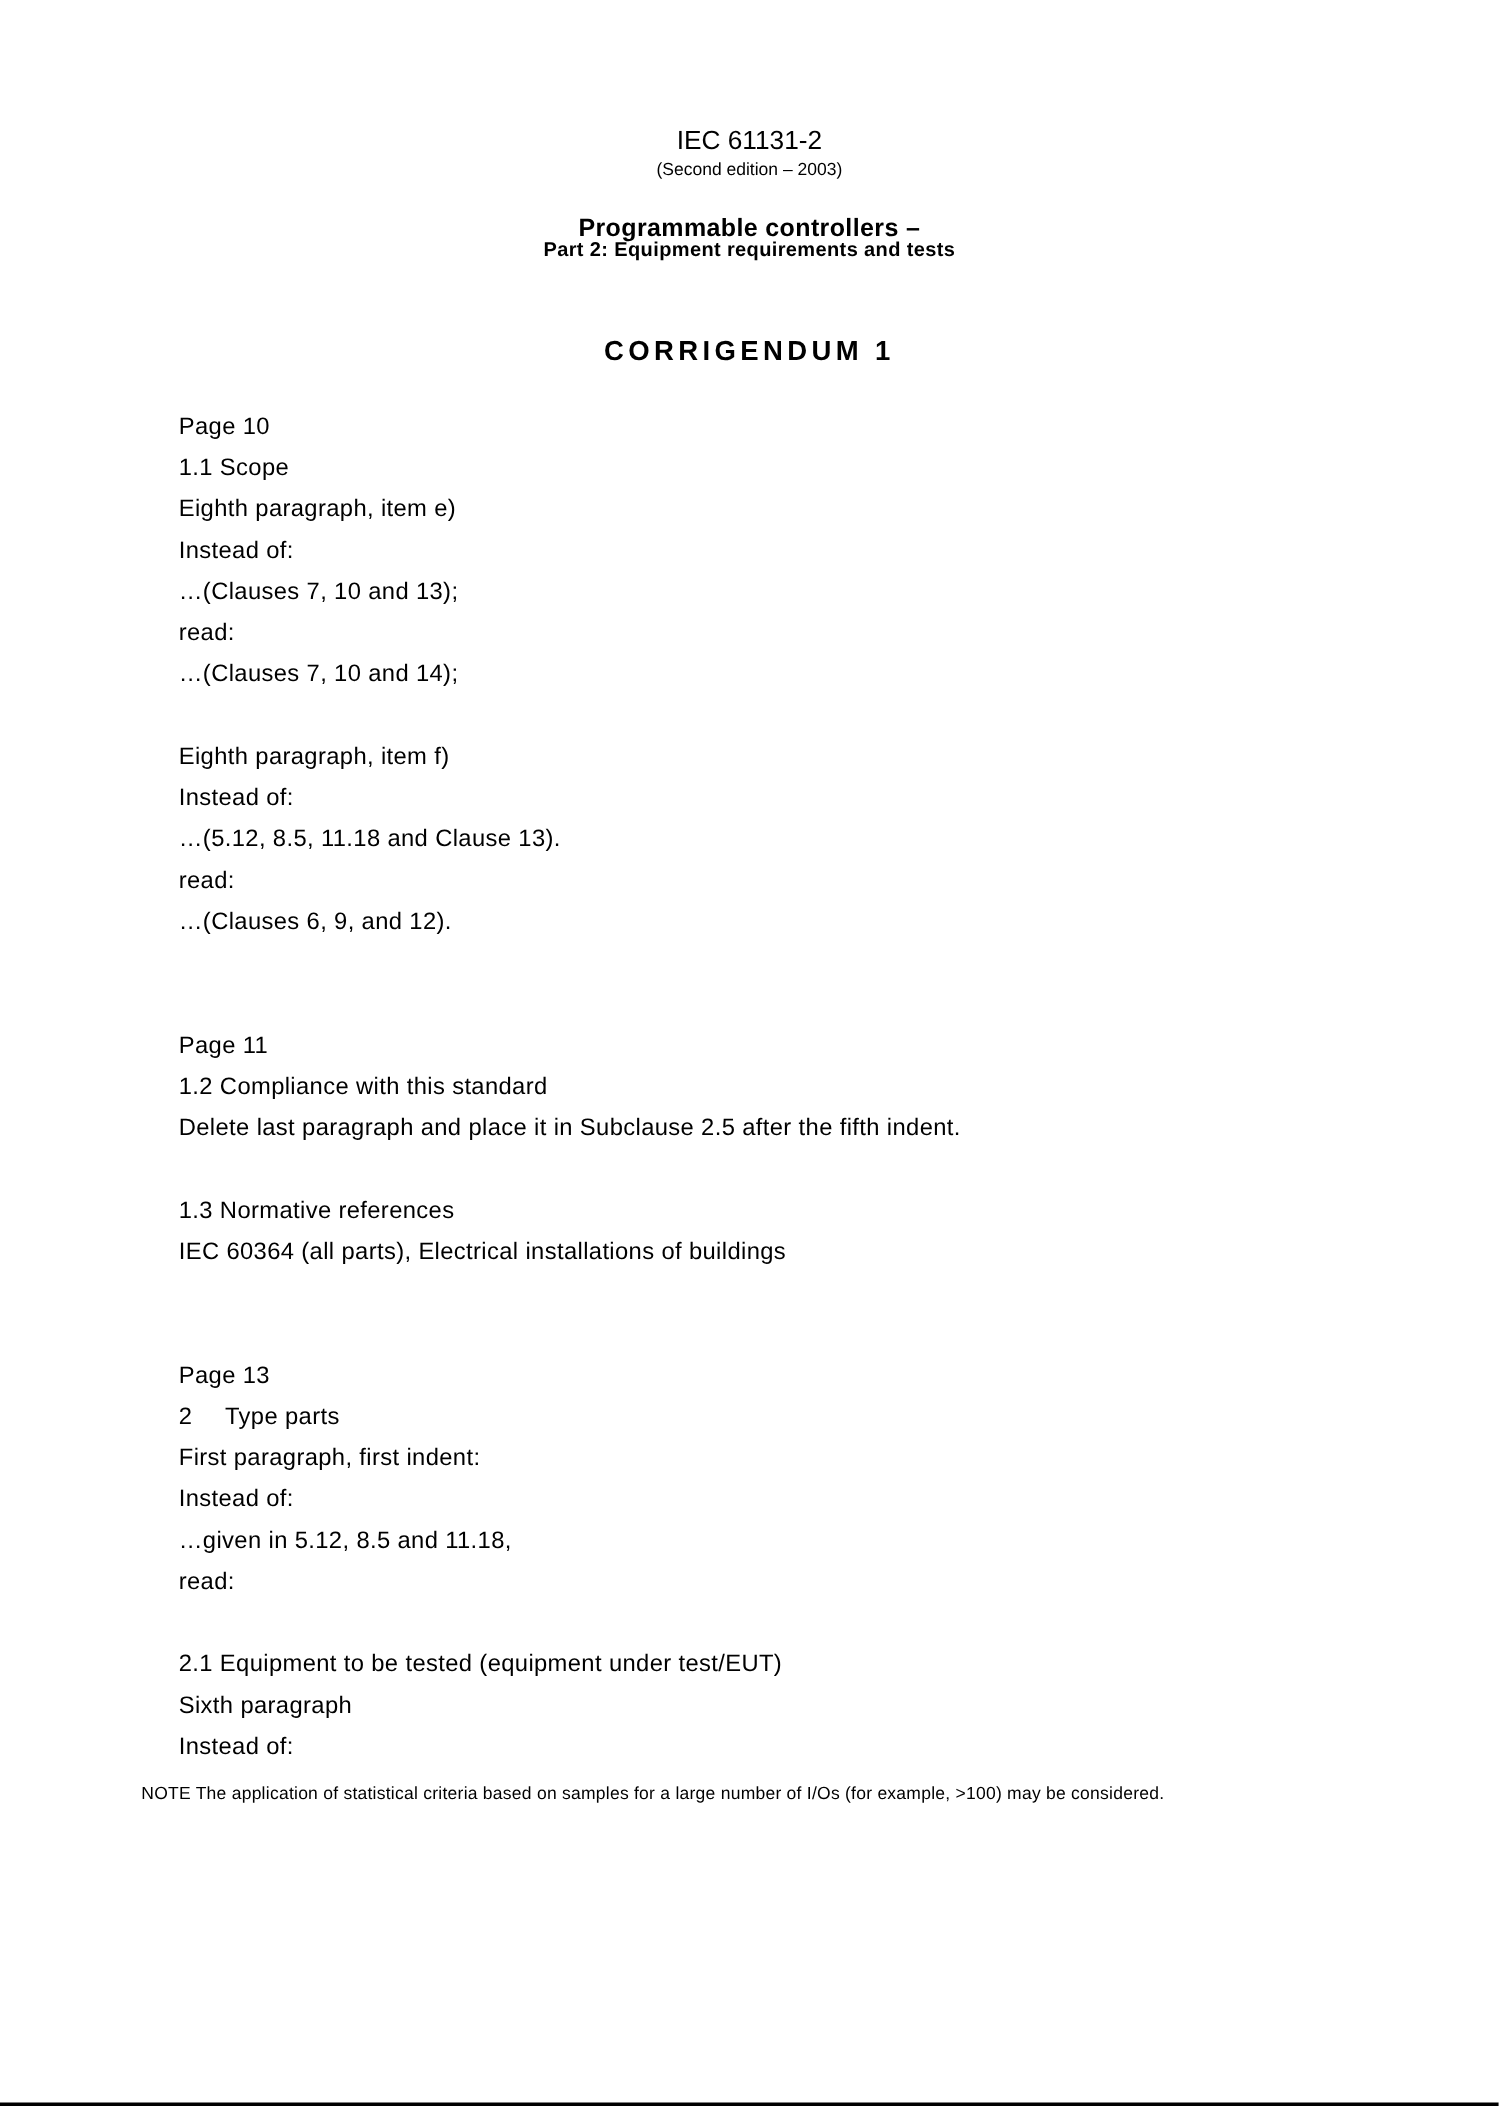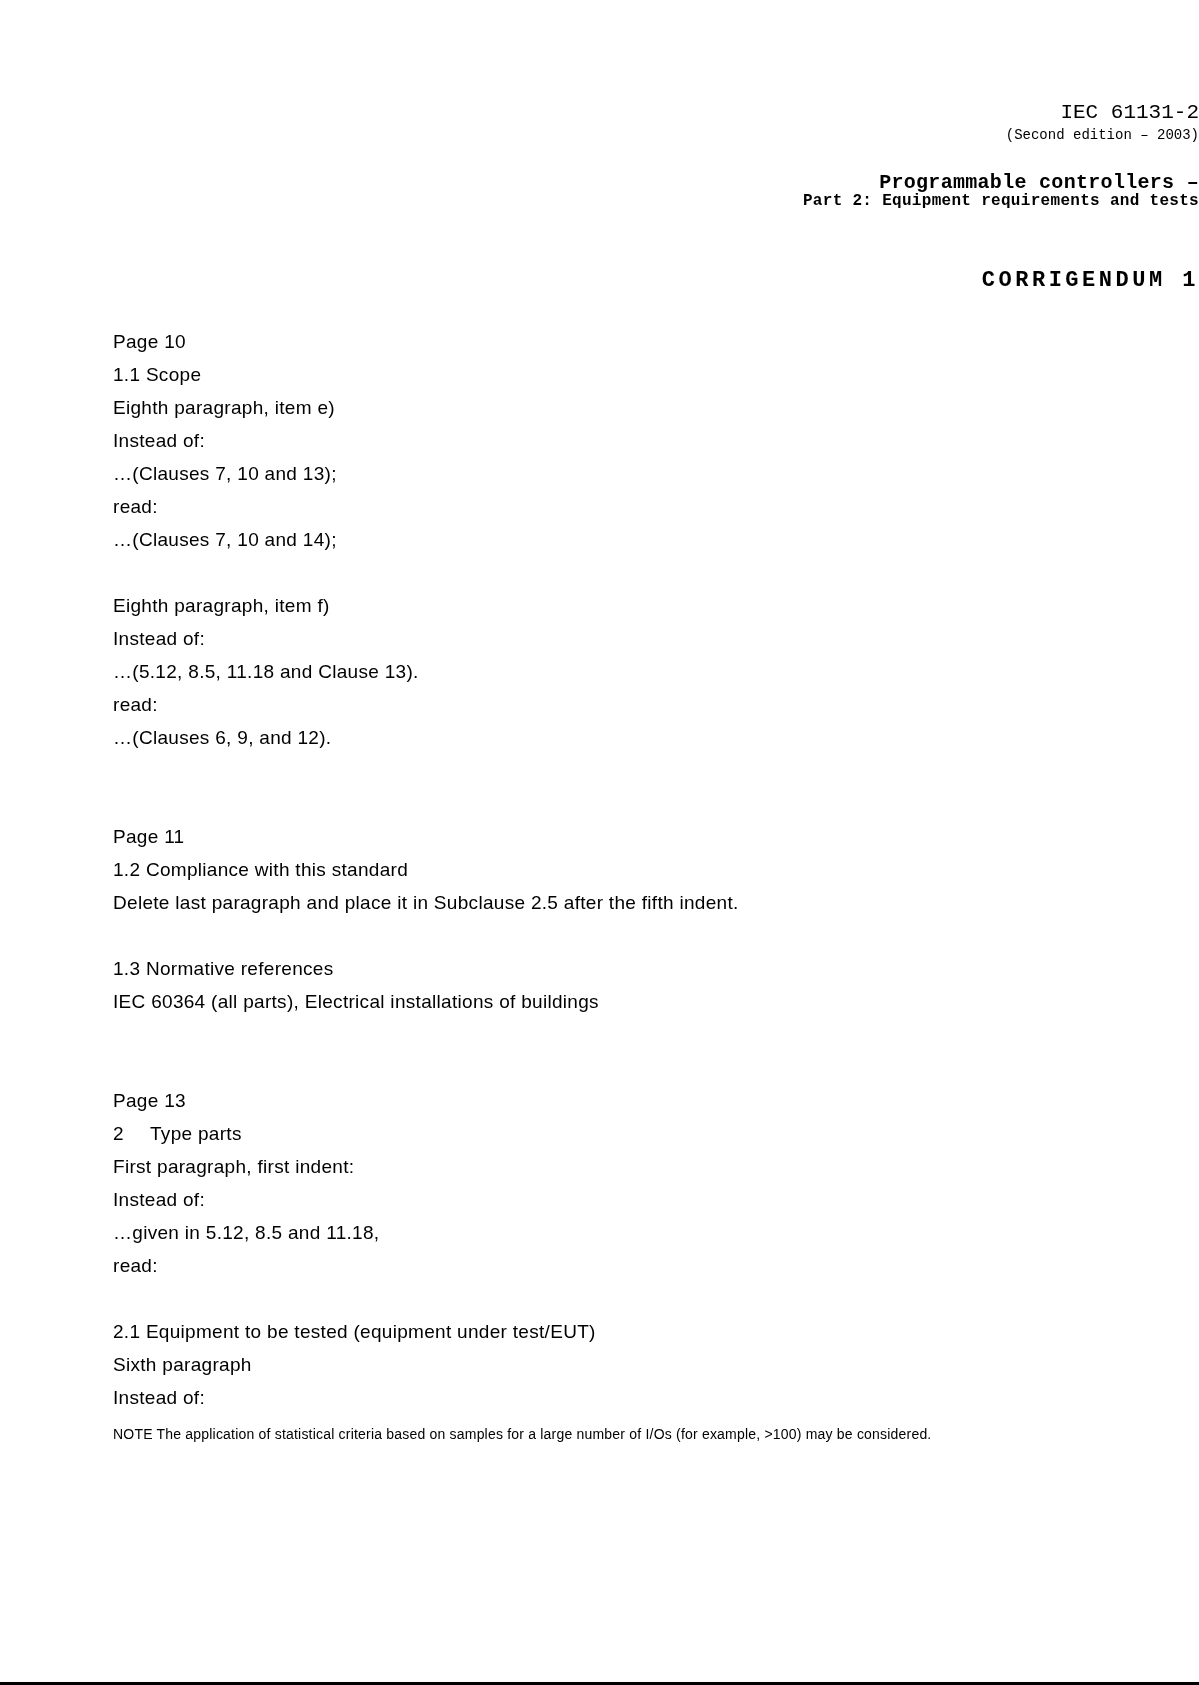--- a/index.html
+++ b/index.html
@@ -1,31 +1,31 @@
 <!DOCTYPE html>
 <html><head>
 <meta charset="utf-8">
 <style>
   html, body { margin: 0; padding: 0; background: #ffffff; }
   body {
     width: 1199px; height: 1685px; position: relative; overflow: hidden;
     font-family: "Liberation Sans", sans-serif; color: #000;
   }
-  .header { position: absolute; left: 0; width: 1199px; text-align: right; font-family: Liberation Mono, monospace; }
+  .header { position: absolute; left: 0; width: 1199px; text-align: center; }
   .std-number { top: 101px; font-size: 21px; line-height: 24px; }
   .edition { top: 127px; font-size: 14px; line-height: 16px; }
   .title1 { top: 174px; font-size: 20px; font-weight: bold; line-height: 18px; letter-spacing: 0.3px; }
   .title2 { top: 192px; font-size: 16px; font-weight: bold; line-height: 18px; letter-spacing: 0.3px; }
   .corr { top: 268px; font-size: 22px; font-weight: bold; letter-spacing: 3.5px; line-height: 26px; }
 
   .body-text {
     position: absolute; left: 113px; top: 325px; width: 970px;
     font-size: 19px; letter-spacing: 0.3px;
   }
-  .line { height: 33px; line-height: 33px; white-space: nowrap; }
+  .line { height: 33px; line-height: 33px; white-space: nowrap; margin-left: 30px; }
   .i { }
   .gap1 { height: 33px; }
   .gap2 { height: 66px; }
   .note {
     font-size: 14px; line-height: 18px; text-align: justify; text-align-last: left;
     margin-top: 11px; width: 965px; letter-spacing: 0.2px; white-space: normal;
   }
   .tt-num { display: inline-block; width: 37px; }
   .bottom-rule { position: absolute; left: 0; top: 1682px; width: 1199px; height: 3px; background: #000; }
 </style>

